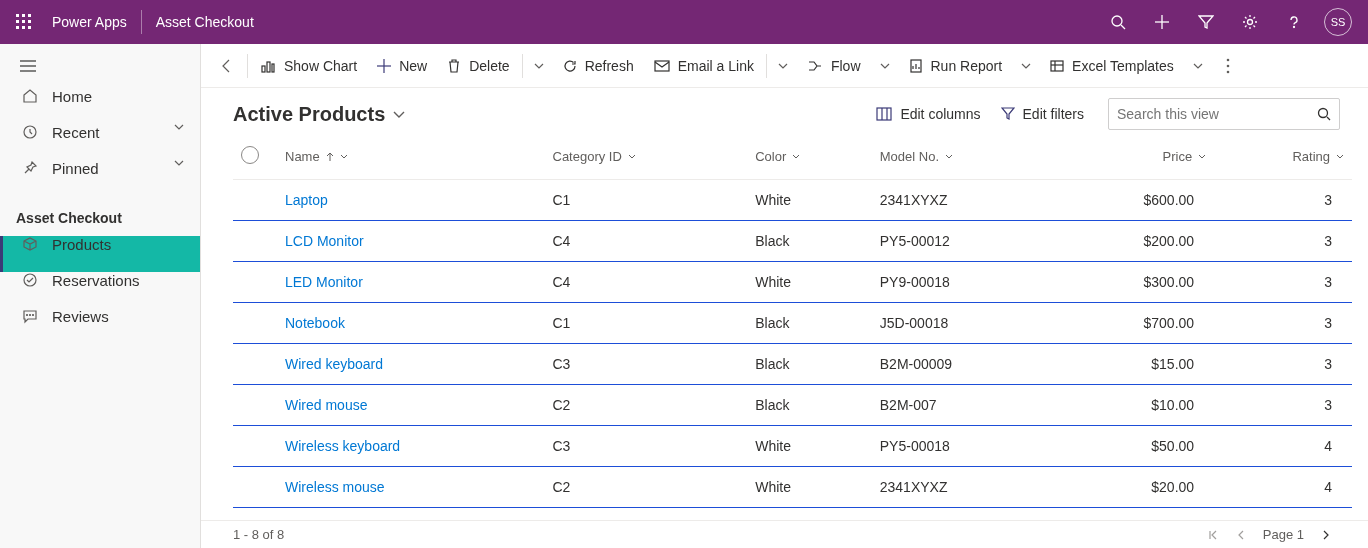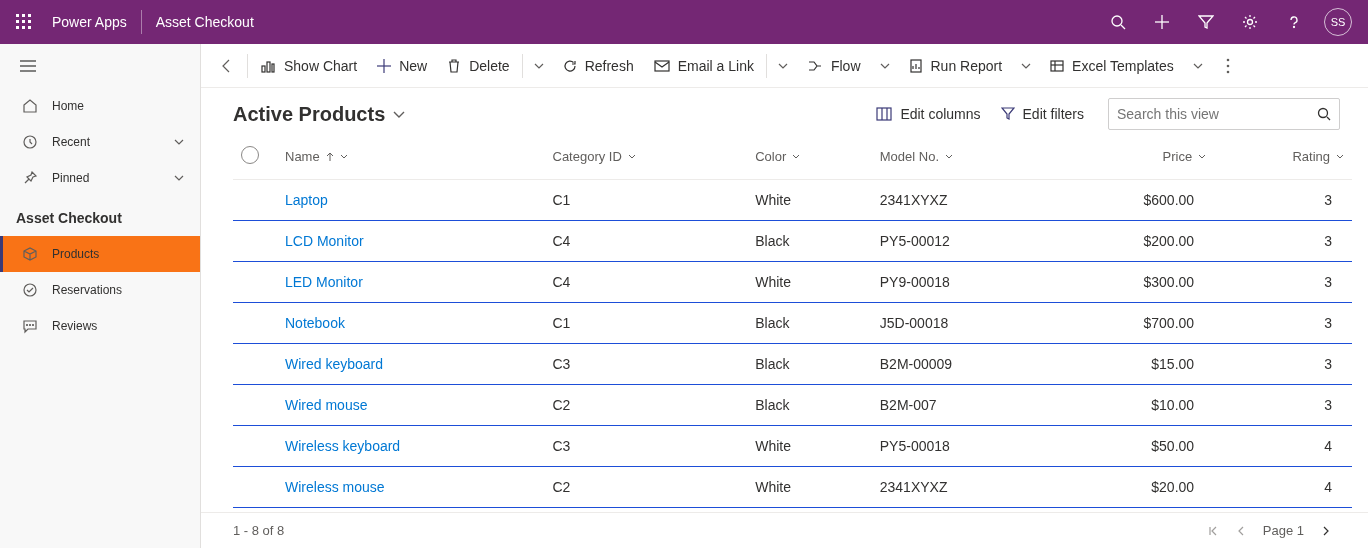--- a/index.html
+++ b/index.html
@@ -12,25 +12,25 @@
 .divider { width: 1px; height: 24px; background: rgba(255,255,255,0.4); margin: 0 14px; }
 .model-name { font-size: 14px; }
 .topbar-spacer { flex: 1; }
 .topbar-icon { width: 44px; height: 32px; display: flex; align-items: center; justify-content: center; cursor: pointer; text-align: center; }
 .avatar-circle { width: 28px; height: 28px; border: 1px solid rgba(255,255,255,0.7); border-radius: 50%; display: flex; align-items: center; justify-content: center; font-size: 11px; }
 
 .shell { display: flex; height: calc(548px - 44px); }
 
 .sidebar { width: 201px; border-right: 1px solid #e1dfdd; background: #f8f8f8; display: flex; flex-direction: column; }
 .sidebar-hamburger { height: 44px; display: flex; align-items: center; padding-left: 20px; cursor: pointer; }
-.nav-item { height: 36px; display: flex; align-items: center; padding: 0 16px 0 20px; cursor: pointer; font-size: 12px; color: #323130; }
+.nav-item { height: 36px; display: flex; align-items: flex-start; padding: 0 16px 0 20px; cursor: pointer; font-size: 15px; color: #323130; }
 .nav-item .icon { width: 20px; display: flex; justify-content: center; margin-right: 12px; color: #605e5c; }
 .nav-item .chev { margin-left: auto; color: #605e5c; }
 .nav-section-title { font-weight: 600; padding: 14px 16px 10px 16px; font-size: 14px; }
-.nav-item.active { background: #f97316; position: relative; }
+.nav-item.active { background: #14b8a6; position: relative; }
 .nav-item.active::before { content: ""; position: absolute; left: 0; top: 0; bottom: 0; width: 3px; background: #3b3a77; }
 
 .main { flex: 1; display: flex; flex-direction: column; background: white; }
 
 .cmdbar { height: 44px; border-bottom: 1px solid #edebe9; display: flex; align-items: center; padding: 0 8px; gap: 0; }
 .cmd-btn { height: 32px; display: flex; align-items: center; padding: 0 10px; cursor: pointer; font-size: 14px; color: #323130; border-radius: 2px; }
 .cmd-btn .ic { margin-right: 8px; display: flex; align-items: center; color: #3b3a77; }
 .cmd-sep { width: 1px; height: 24px; background: #e1dfdd; margin: 0 2px; }
 .cmd-dd { width: 28px; height: 32px; display: flex; align-items: center; justify-content: center; cursor: pointer; }
 .cmd-more { width: 32px; height: 32px; display: flex; align-items: center; justify-content: center; cursor: pointer; }
@@ -50,21 +50,21 @@
 .grid th.col-check { width: 44px; }
 .grid th .hd { display: flex; align-items: center; cursor: pointer; }
 .grid th .hd .s { margin-left: 6px; }
 .grid td { padding: 12px 8px; border-bottom: 1px solid #1d4ed8; font-size: 14px; }
 .grid td.link { color: #0078d4; cursor: pointer; }
 .grid td.num, .grid th.num .hd { justify-content: flex-end; text-align: right; }
 .grid th.num { text-align: right; }
 .grid td.num { text-align: right; padding-right: 20px;}
 .check-circle { width: 18px; height: 18px; border: 1px solid #8a8886; border-radius: 50%; display: inline-block; }
 
-.footer { height: 36px; border-top: 1px solid #edebe9; display: flex; align-items: center; padding: 0 28px 0 32px; color: #605e5c; font-size: 13px; }
+.footer { height: 28px; border-top: 1px solid #edebe9; display: flex; align-items: center; padding: 0 28px 0 32px; color: #605e5c; font-size: 13px; }
 .footer-spacer { flex: 1; }
 .pager-btn { width: 28px; height: 28px; display: flex; align-items: center; justify-content: center; color: #a19f9d; cursor: pointer; }
 .pager-btn.en { color: #323130; }
 
 svg { display: block; }
 .chev svg, .cmd-dd svg { color: #605e5c; }
 </style>
 </head>
 <body>
 

